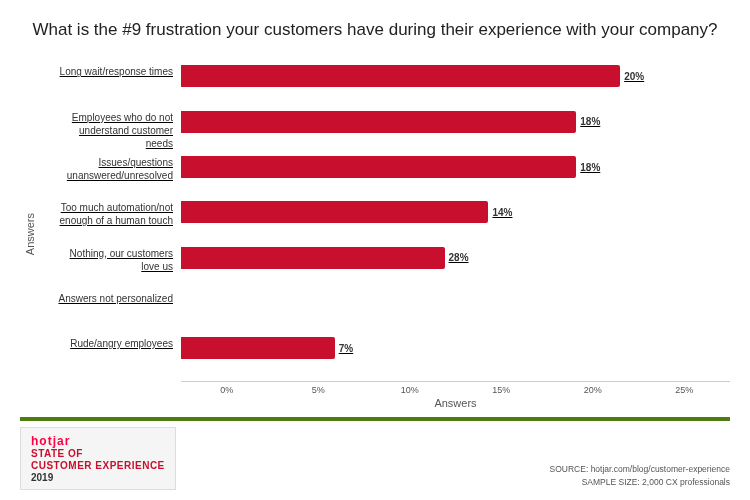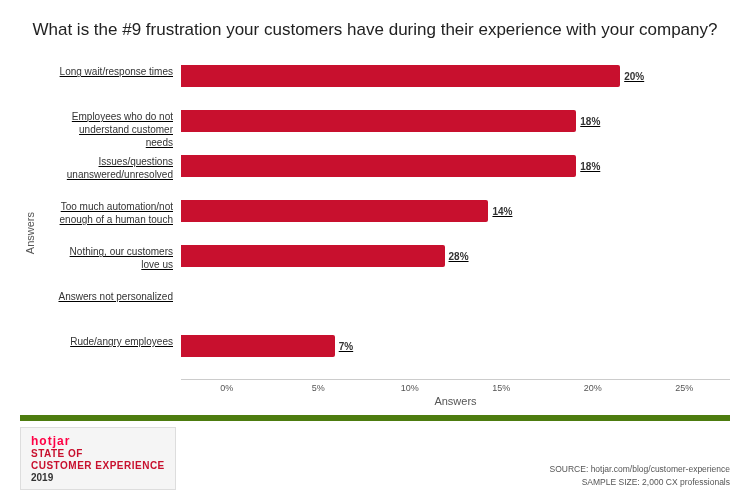--- a/index.html
+++ b/index.html
@@ -107,21 +107,21 @@
       font-size: 11px;
       color: #555;
       margin-top: 2px;
     }
     .footer {
       display: flex;
       align-items: flex-end;
       justify-content: space-between;
       margin-top: 8px;
       padding-top: 6px;
-      border-top: 6px solid #4d7c0f;
+      border-top: 4px solid #4d7c0f;
     }
     .logo-area {
       display: flex;
       align-items: center;
       background: #f5f5f5;
       border: 1px solid #ddd;
       padding: 6px 10px;
       min-width: 140px;
     }
     .logo-name {

